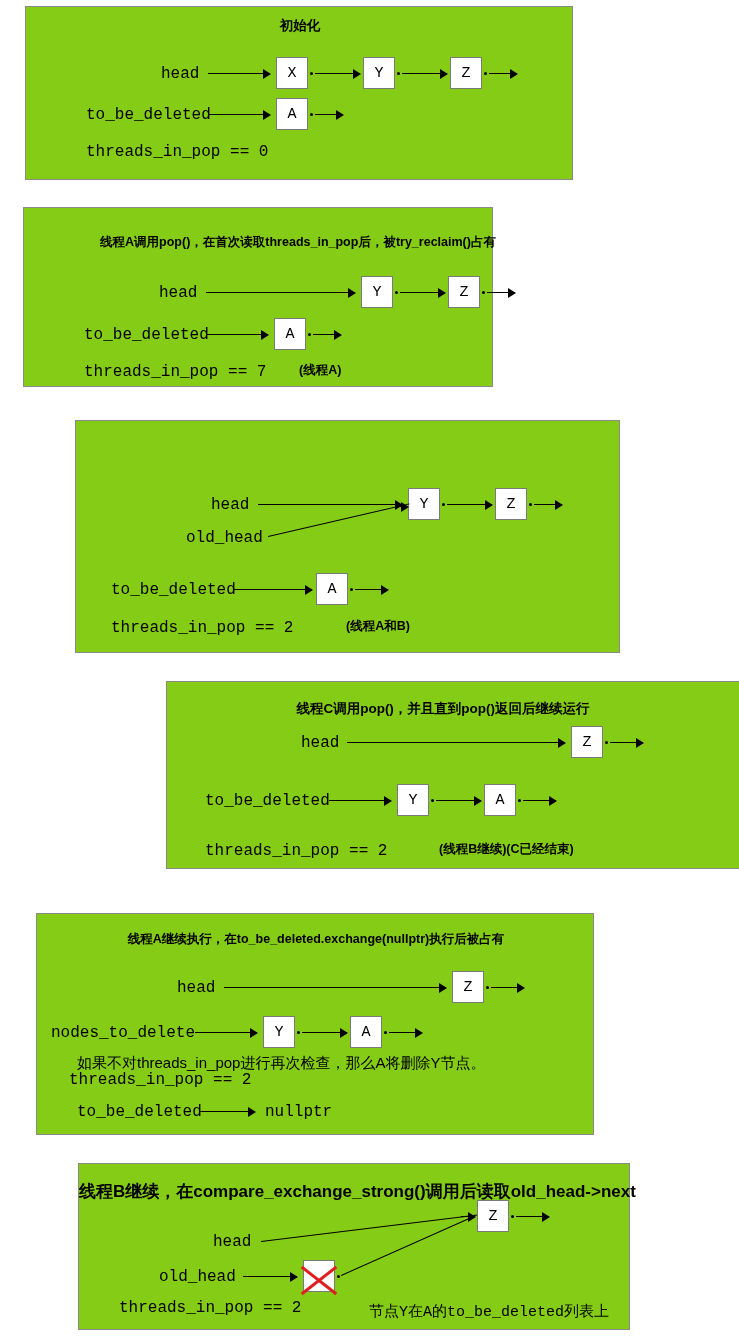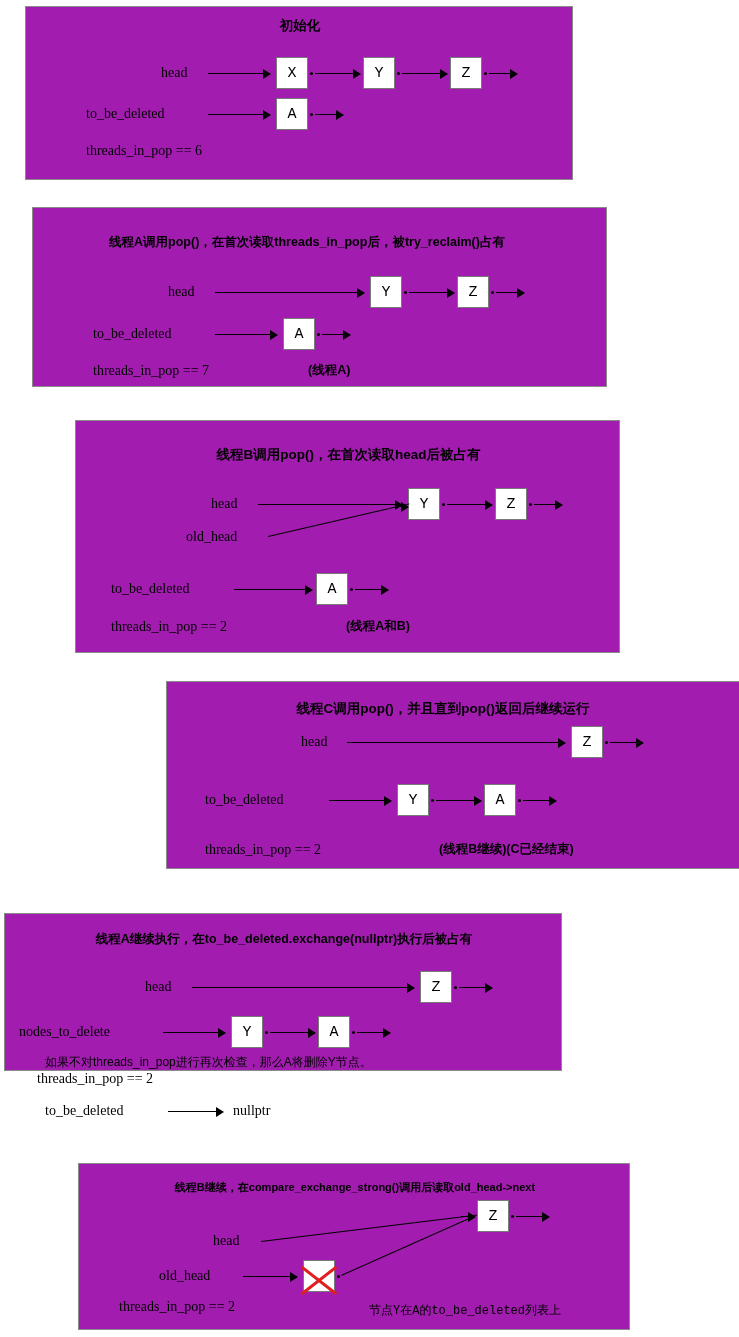--- a/index.html
+++ b/index.html
@@ -6,33 +6,33 @@
   body{
     width:739px;height:1337px;
     font-family:"Liberation Sans", sans-serif;
     color:#000;
     position:relative;
     overflow:hidden;
   }
   .panel{
     position:absolute;
     border:1.5px solid #8a8a8a;
-    background:#a21caf;
+    background:#84cc16;
     box-sizing:border-box;
   }
   .title{
     font-family:"Liberation Sans", sans-serif;
     font-weight:bold;
     font-size:13.5px;
     text-align:center;
     white-space:nowrap;
   }
   .mono{
-    font-family:Liberation Serif, serif;
-    font-size:14px;
+    font-family:Liberation Mono, monospace;
+    font-size:16px;
     white-space:nowrap;
   }
   .label{position:absolute;}
   .node{
     position:absolute;
     border:1.3px solid #7a7a7a;
     background:#fff;
     box-sizing:border-box;
     font-family:"Liberation Mono", monospace;
     font-size:15px;
@@ -48,21 +48,21 @@
     right:-1px;top:-4px;
     border-left:8px solid #000;
     border-top:5px solid transparent;
     border-bottom:5px solid transparent;
   }
   .line{position:absolute;background:#000;height:1.2px;transform-origin:0 0;}
   .dot{position:absolute;width:3px;height:3px;background:#000;border-radius:50%;}
   .note{
     position:absolute;
     font-family:"Liberation Sans", sans-serif;
-    font-size:12px;
+    font-size:15px;
     white-space:nowrap;
   }
   .cross{position:absolute;}
   .cross span{
     position:absolute;
     width:44px;height:3px;
     background:#e02020;
     top:19px;left:-6px;
   }
   .cross span.a{transform:rotate(38deg);}
@@ -89,24 +89,24 @@
   <div class="dot" style="left:458px;top:65px;"></div>
   <div class="arrow" style="left:463px;top:66px;width:28px;"></div>
 
   <div class="label mono" style="left:60px;top:99px;">to_be_deleted</div>
   <div class="arrow" style="left:182px;top:107px;width:62px;"></div>
 
   <div class="node" style="left:250px;top:91px;">A</div>
   <div class="dot" style="left:284px;top:106px;"></div>
   <div class="arrow" style="left:289px;top:107px;width:28px;"></div>
 
-  <div class="label mono" style="left:60px;top:136px;">threads_in_pop == 6</div>
-</div>
-
-<div class="panel" style="left:32px;top:207px;width:575px;height:180px;">
+  <div class="label mono" style="left:60px;top:136px;">threads_in_pop == 0</div>
+</div>
+
+<div class="panel" style="left:23px;top:207px;width:470px;height:180px;">
   <div class="label title" style="left:0;top:26px;width:548px;font-size:12.5px;">线程A调用pop()，在首次读取threads_in_pop后，被try_reclaim()占有</div>
 
   <div class="label mono" style="left:135px;top:76px;">head</div>
   <div class="arrow" style="left:182px;top:84px;width:149px;"></div>
 
   <div class="node" style="left:337px;top:68px;">Y</div>
   <div class="dot" style="left:371px;top:83px;"></div>
   <div class="arrow" style="left:376px;top:84px;width:45px;"></div>
 
   <div class="node" style="left:424px;top:68px;">Z</div>
@@ -118,21 +118,20 @@
 
   <div class="node" style="left:250px;top:110px;">A</div>
   <div class="dot" style="left:284px;top:125px;"></div>
   <div class="arrow" style="left:289px;top:126px;width:28px;"></div>
 
   <div class="label mono" style="left:60px;top:155px;">threads_in_pop == 7</div>
   <div class="label title" style="left:275px;top:154px;font-size:12.5px;">(线程A)</div>
 </div>
 
 <div class="panel" style="left:75px;top:420px;width:545px;height:233px;">
-  <div class="label title" style="left:0;top:25px;width:545px;font-size:13.5px;">线程B调用pop()，在首次读取head后被占有</div>
 
   <div class="label mono" style="left:135px;top:75px;">head</div>
   <div class="arrow" style="left:182px;top:83px;width:144px;"></div>
 
   <div class="node" style="left:332px;top:67px;">Y</div>
   <div class="dot" style="left:366px;top:82px;"></div>
   <div class="arrow" style="left:371px;top:83px;width:45px;"></div>
 
   <div class="node" style="left:419px;top:67px;">Z</div>
   <div class="dot" style="left:453px;top:82px;"></div>
@@ -171,21 +170,21 @@
   <div class="arrow" style="left:269px;top:118px;width:45px;"></div>
 
   <div class="node" style="left:317px;top:102px;">A</div>
   <div class="dot" style="left:351px;top:117px;"></div>
   <div class="arrow" style="left:356px;top:118px;width:33px;"></div>
 
   <div class="label mono" style="left:38px;top:160px;">threads_in_pop == 2</div>
   <div class="label title" style="left:272px;top:159px;font-size:12.5px;">(线程B继续)(C已经结束)</div>
 </div>
 
-<div class="panel" style="left:4px;top:913px;width:558px;height:158px;">
+<div class="panel" style="left:36px;top:913px;width:558px;height:222px;">
   <div class="label title" style="left:0;top:17px;width:558px;font-size:12.5px;">线程A继续执行，在to_be_deleted.exchange(nullptr)执行后被占有</div>
 
   <div class="label mono" style="left:140px;top:65px;">head</div>
   <div class="arrow" style="left:187px;top:73px;width:222px;"></div>
 
   <div class="node" style="left:415px;top:57px;">Z</div>
   <div class="dot" style="left:449px;top:72px;"></div>
   <div class="arrow" style="left:454px;top:73px;width:33px;"></div>
 
   <div class="label mono" style="left:14px;top:110px;">nodes_to_delete</div>
@@ -202,21 +201,21 @@
   <div class="note" style="left:40px;top:140px;">如果不对threads_in_pop进行再次检查，那么A将删除Y节点。</div>
 
   <div class="label mono" style="left:32px;top:157px;">threads_in_pop == 2</div>
 
   <div class="label mono" style="left:40px;top:189px;">to_be_deleted</div>
   <div class="arrow" style="left:163px;top:197px;width:55px;"></div>
   <div class="label mono" style="left:228px;top:189px;">nullptr</div>
 </div>
 
 <div class="panel" style="left:78px;top:1163px;width:552px;height:167px;">
-  <div class="label title" style="left:0;top:16px;width:552px;font-size:11px;">线程B继续，在compare_exchange_strong()调用后读取old_head-&gt;next</div>
+  <div class="label title" style="left:0;top:16px;width:552px;font-size:17px;">线程B继续，在compare_exchange_strong()调用后读取old_head-&gt;next</div>
 
   <div class="label mono" style="left:134px;top:69px;">head</div>
   <div class="line" style="left:182px;top:77px;width:220px;transform:rotate(-7deg);"></div>
   <div class="arrow" style="left:382px;top:52px;width:14px;"></div>
 
   <div class="node" style="left:398px;top:36px;">Z</div>
   <div class="dot" style="left:432px;top:51px;"></div>
   <div class="arrow" style="left:437px;top:52px;width:33px;"></div>
 
   <div class="label mono" style="left:80px;top:104px;">old_head</div>

